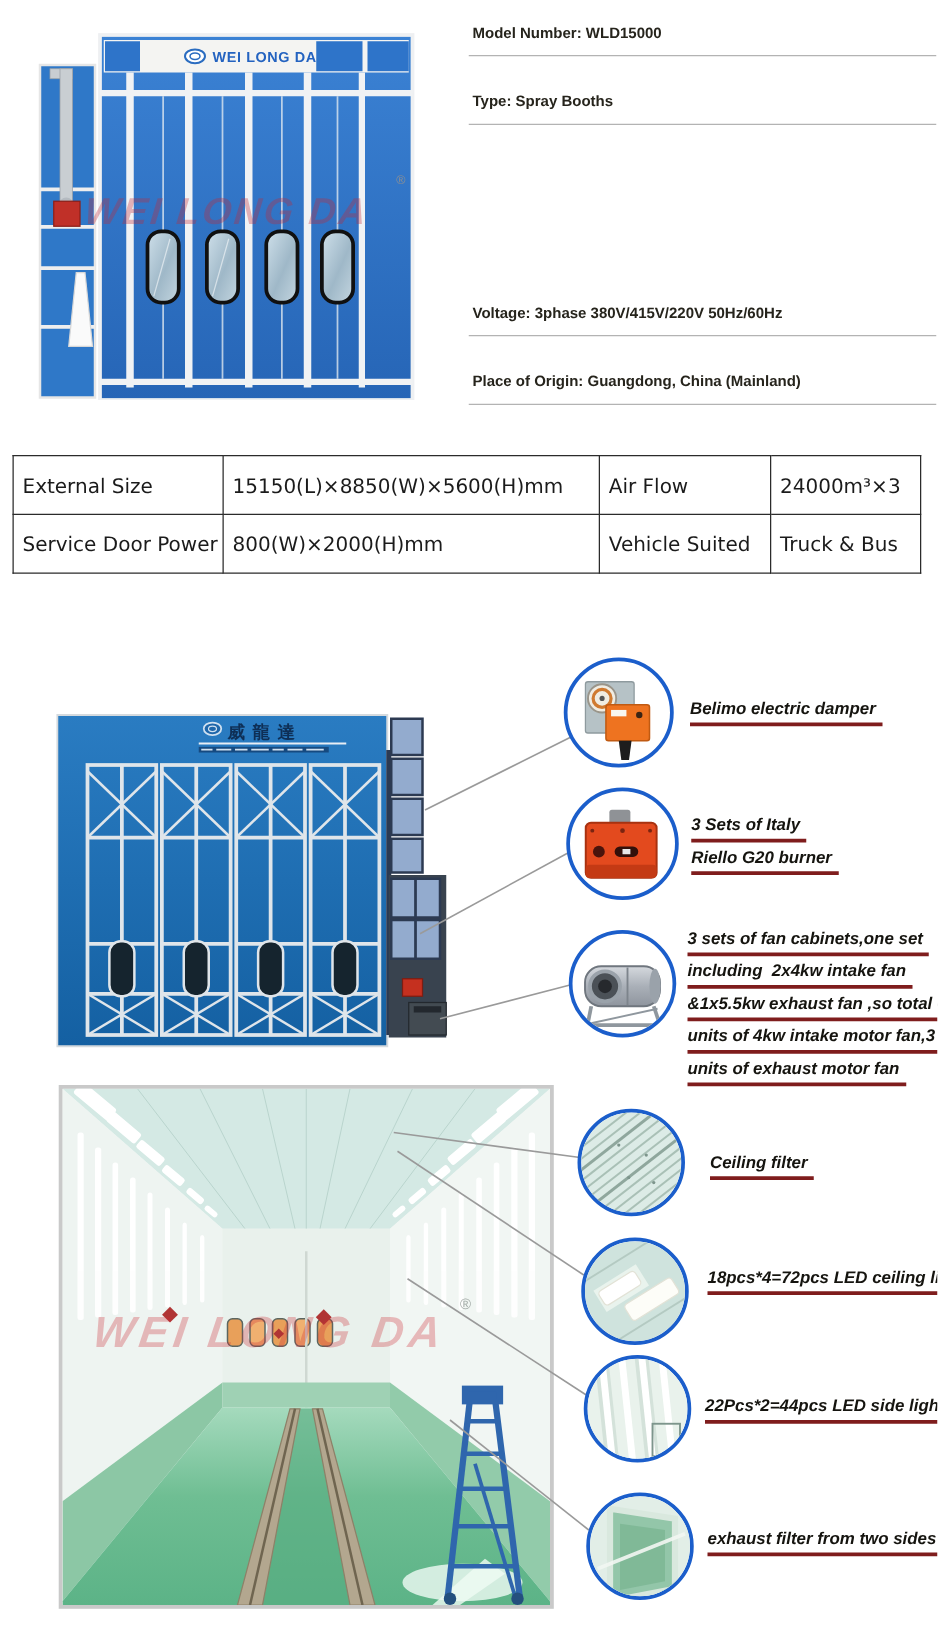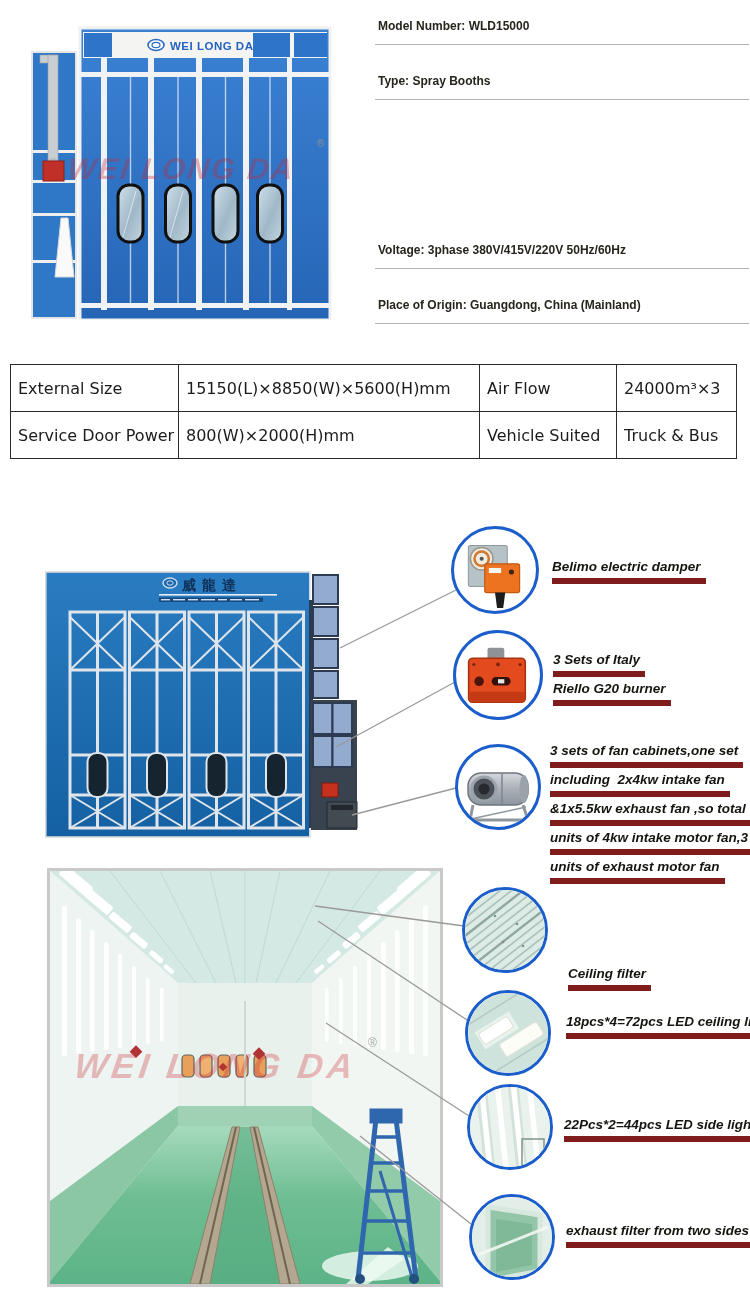--- a/index.html
+++ b/index.html
@@ -21,21 +21,21 @@
   
   #connectors{position:absolute;left:0;top:0;z-index:2;pointer-events:none;}
 
   
   .callout-circle{position:absolute;z-index:3;box-sizing:border-box;border:3px solid #1b5ecb;border-radius:50%;
                   background:#fff;overflow:hidden;}
   .callout-circle svg{display:block;width:100%;height:100%;}
 
   
   .callout-text{position:absolute;z-index:3;font-style:italic;font-weight:700;font-size:13.5px;color:#15140f;}
-  .callout-text .line{display:block;width:fit-content;border-bottom:6px solid #7f1d1d;line-height:16px;
+  .callout-text .line{display:block;width:fit-content;border-bottom:3px solid #7f1d1d;line-height:16px;
                       padding:0 5px 3px 0;margin-bottom:4px;white-space:pre;}
 </style>
 </head>
 <body>
 
 <div id="page">
 
   <div class="img-box" style="left:10px;top:15px;width:330px;height:305px;">
     <svg viewBox="0 0 330 305" width="330" height="305">
       <defs>
@@ -471,21 +471,21 @@
   </div>
   <div class="callout-circle" style="left:469px;top:1194px;width:86px;height:86px;">
     <svg viewBox="0 0 80 80">
       <rect x="0" y="0" width="80" height="80" fill="#e2eee7"></rect>
       <polygon points="16,10 68,18 68,74 16,84" fill="#93c6a9" stroke="#d9e8de" stroke-width="5"></polygon>
       <polygon points="24,22 60,27 60,68 24,75" fill="#7cb694" opacity="0.85"></polygon>
       <line x1="6" y1="58" x2="76" y2="30" stroke="#f2f7f2" stroke-width="3" opacity="0.9"></line>
     </svg>
   </div>
 
-  <div class="callout-text" style="left:568px;top:922px;margin-top:44px;">
+  <div class="callout-text" style="left:568px;top:922px;">
     <span class="line">Ceiling filter</span>
   </div>
   <div class="callout-text" style="left:566px;top:1014px;">
     <span class="line">18pcs*4=72pcs LED ceiling light</span>
   </div>
   <div class="callout-text" style="left:564px;top:1117px;">
     <span class="line">22Pcs*2=44pcs LED side light</span>
   </div>
   <div class="callout-text" style="left:566px;top:1223px;">
     <span class="line">exhaust filter from two sides</span>

